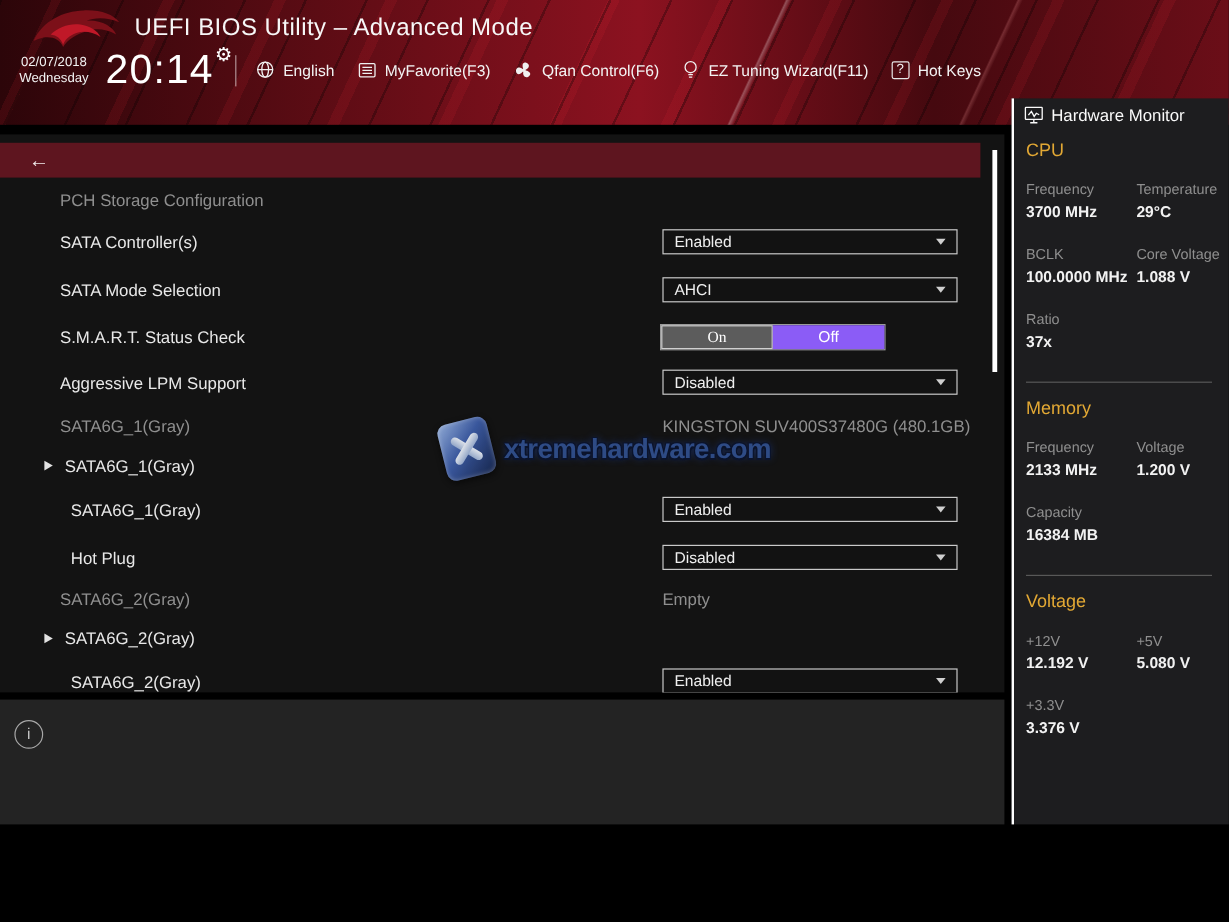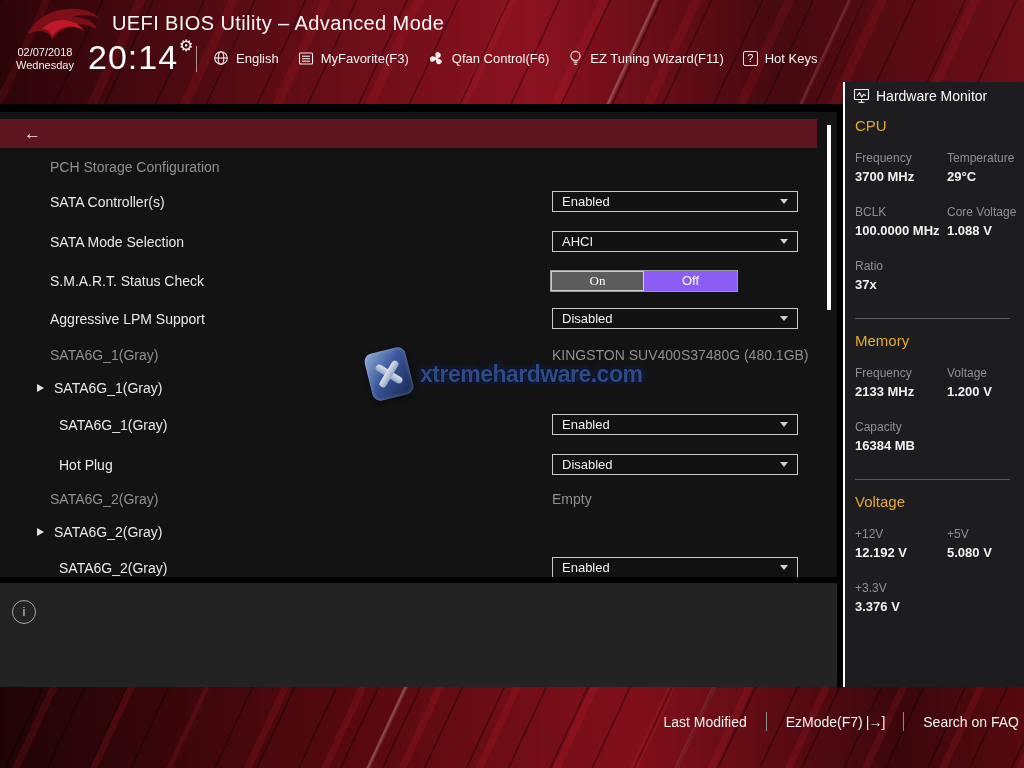--- a/index.html
+++ b/index.html
@@ -339,27 +339,14 @@
         <div class="hl">+3.3V</div>
         <div class="hv">3.376 V</div>
       </div>
     </div>
   </div>
 
   <div class="info-panel">
     <div class="info-icon">i</div>
   </div>
 
-  <div class="footer">
-    <div class="foot-links">
-      <span class="flink">Last Modified</span>
-      <span class="fsep"></span>
-      <span class="flink">
-        <span>EzMode(F7)</span>
-        <span class="ez-glyph">|→]</span>
-      </span>
-      <span class="fsep"></span>
-      <span class="flink">Search on FAQ</span>
-    </div>
-
-  </div>
 
 </div>
 
 </body></html>

